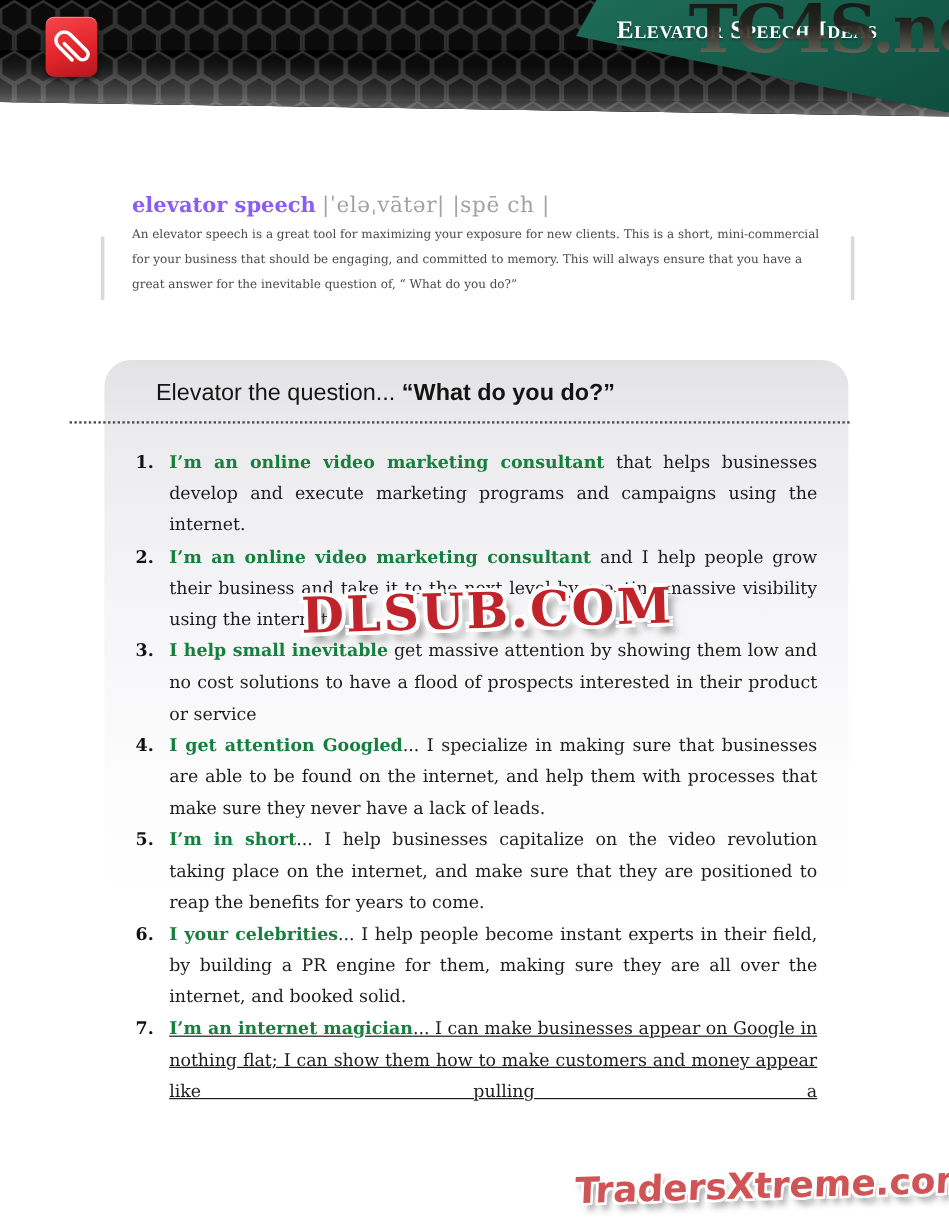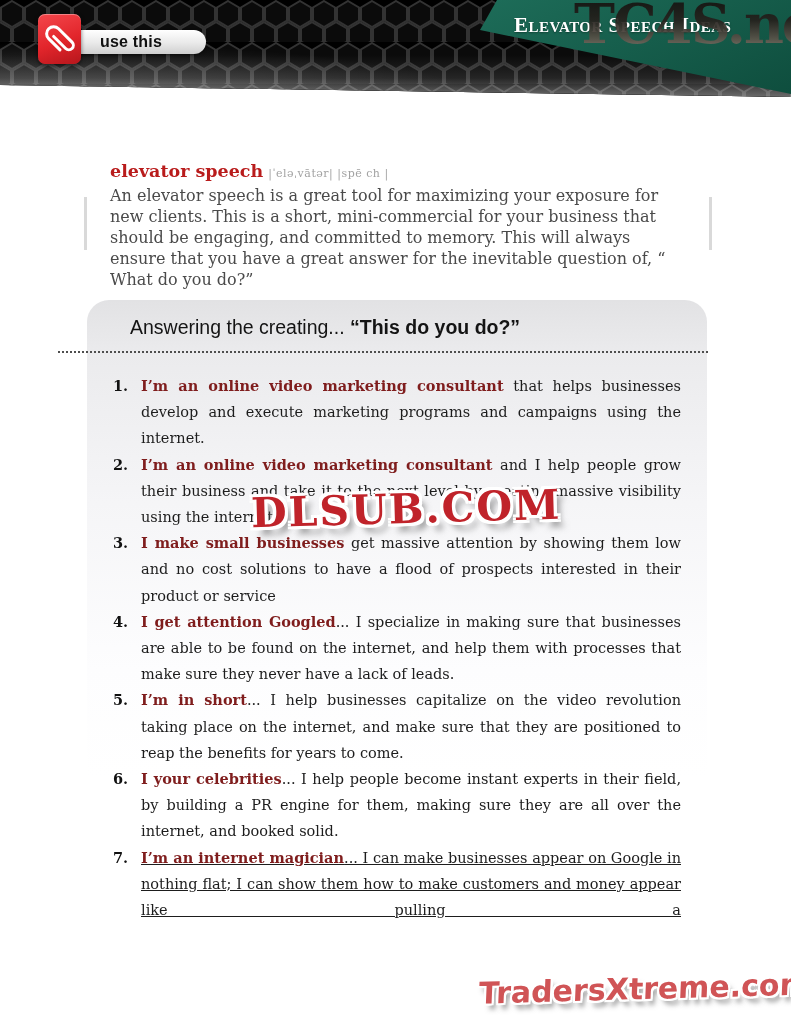--- a/index.html
+++ b/index.html
@@ -53,25 +53,25 @@
   .tag-square {
     position:absolute; left:38px; top:14px; width:43px; height:50px;
     background: linear-gradient(160deg, #f4474c 0%, #e2252b 55%, #b5161c 100%);
     border-radius:7px;
     box-shadow:0 2px 4px rgba(0,0,0,.55), inset 0 1px 0 rgba(255,255,255,.35);
   }
   .tag-square svg { position:absolute; left:1px; top:2px; }
 
   
   .def-head { position:absolute; left:110px; top:161px; white-space:nowrap; }
-  .def-term { font-weight:bold; font-size:17.5px; color:#b91c1c; }
-  .def-pron { font-size:11px; color:#a2a2a2; letter-spacing:.5px; }
+  .def-term { font-weight:bold; font-size:17.5px; color:#8b5cf6; }
+  .def-pron { font-size:18px; color:#a2a2a2; letter-spacing:.5px; }
   .def-body {
     position:absolute; left:110px; top:185px; width:573px;
-    font-size:16px; line-height:21px; color:#4a4a4a;
+    font-size:10px; line-height:21px; color:#4a4a4a;
   }
   .quote-bar { position:absolute; top:197px; width:3px; height:53px; background:#d9d9d9; }
   .quote-bar.left  { left:84px; }
   .quote-bar.right { left:709px; }
 
   
   .qa-box {
     position:absolute; left:87px; top:300px; width:620px; height:596px;
     border-radius:22px;
     background: linear-gradient(to bottom, #e2e2e4 0%, #ebebed 9%, #f5f5f7 34%, #fdfdfe 62%, #ffffff 80%);
@@ -86,21 +86,21 @@
     position:absolute; left:58px; top:351px; width:650px; height:0;
     border-top:2px dotted #4e4e4e;
   }
   .qa-list { position:absolute; left:113px; top:373px; width:568px; }
   .qa-item { display:grid; grid-template-columns:20px 1fr; column-gap:8px; }
   .qa-num  { font-weight:bold; font-size:14.5px; line-height:26.2px; color:#111; }
   .qa-text {
     font-size:14.5px; line-height:26.2px; color:#1d1d1d;
     text-align:justify;
   }
-  .qa-text b { font-weight:bold; color:#7f1d1d; }
+  .qa-text b { font-weight:bold; color:#15803d; }
   .force-just { text-align-last: justify; text-decoration: underline; }
 
   
   .wm-center {
     position:absolute; left:251px; top:485px;
     font-family:"DejaVu Serif", serif; font-weight:bold;
     font-size:41px; letter-spacing:2px; white-space:nowrap;
     color:#c0232a;
     transform: rotate(-1.6deg);
     text-shadow:
@@ -136,21 +136,20 @@
           </g>
         </pattern>
       </defs>
       <rect width="791" height="100" fill="#000"></rect>
       <rect width="791" height="100" fill="url(#hexp)"></rect>
     </svg>
     <div class="band-glow"></div>
     <div class="green-banner"></div>
     <div class="banner-title">Elevator Speech Ideas</div>
     <div class="wm-top">TC4S.net</div>
-    <div class="tag-pill">use this</div>
     <div class="tag-square">
       <span>
         <svg width="42" height="48" viewBox="0 0 42 48">
           <g transform="rotate(-45 21 24)" stroke="#ffffff" stroke-width="3" fill="none" stroke-linecap="round">
             <path d="M14 31 V15 a7 7 0 0 1 14 0 v19 a4.5 4.5 0 0 1 -9 0 V17"></path>
           </g>
         </svg>
       </span>
     </div>
   </header>
@@ -159,35 +158,35 @@
     <div class="def-head">
       <span class="def-term">elevator speech</span>
       <span class="def-pron">|ˈeləˌvātər|  |spē ch |</span>
     </div>
     <div class="quote-bar left"></div>
     <div class="quote-bar right"></div>
     <p class="def-body">An elevator speech is a great tool for maximizing your exposure for new clients. This is a short, mini-commercial for your business that should be engaging, and committed to memory. This will always ensure that you have a great answer for the inevitable question of, “ What do you do?”</p>
   </section>
 
   <div class="qa-box"></div>
-  <h2 class="qa-heading"><span>Answering the creating... </span><b>“This do you do?”</b></h2>
+  <h2 class="qa-heading"><span>Elevator the question... </span><b>“What do you do?”</b></h2>
   <div class="dotted-divider"></div>
 
   <div class="qa-list">
     <div class="qa-item">
       <span class="qa-num">1.</span>
       <p class="qa-text"><b>I’m an online video marketing consultant</b><span>  that helps businesses develop and execute marketing programs and campaigns using the internet.</span></p>
     </div>
     <div class="qa-item">
       <span class="qa-num">2.</span>
       <p class="qa-text"><b>I’m an online video marketing consultant</b><span>  and I help people grow their business and take it to the next level by creating massive visibility using the internet.</span></p>
     </div>
     <div class="qa-item">
       <span class="qa-num">3.</span>
-      <p class="qa-text"><b>I make small businesses</b><span> get massive attention by showing them low and no cost solutions to have a flood of prospects interested in their product or service</span></p>
+      <p class="qa-text"><b>I help small inevitable</b><span> get massive attention by showing them low and no cost solutions to have a flood of prospects interested in their product or service</span></p>
     </div>
     <div class="qa-item">
       <span class="qa-num">4.</span>
       <p class="qa-text"><b>I get attention Googled</b><span>... I specialize in making sure that businesses are able to be found on the internet, and help them with processes that make sure they never have a lack of leads.</span></p>
     </div>
     <div class="qa-item">
       <span class="qa-num">5.</span>
       <p class="qa-text"><b>I’m in short</b><span>... I help businesses capitalize on the video revolution taking place on the internet, and make sure that they are positioned to reap the benefits for years to come.</span></p>
     </div>
     <div class="qa-item">

